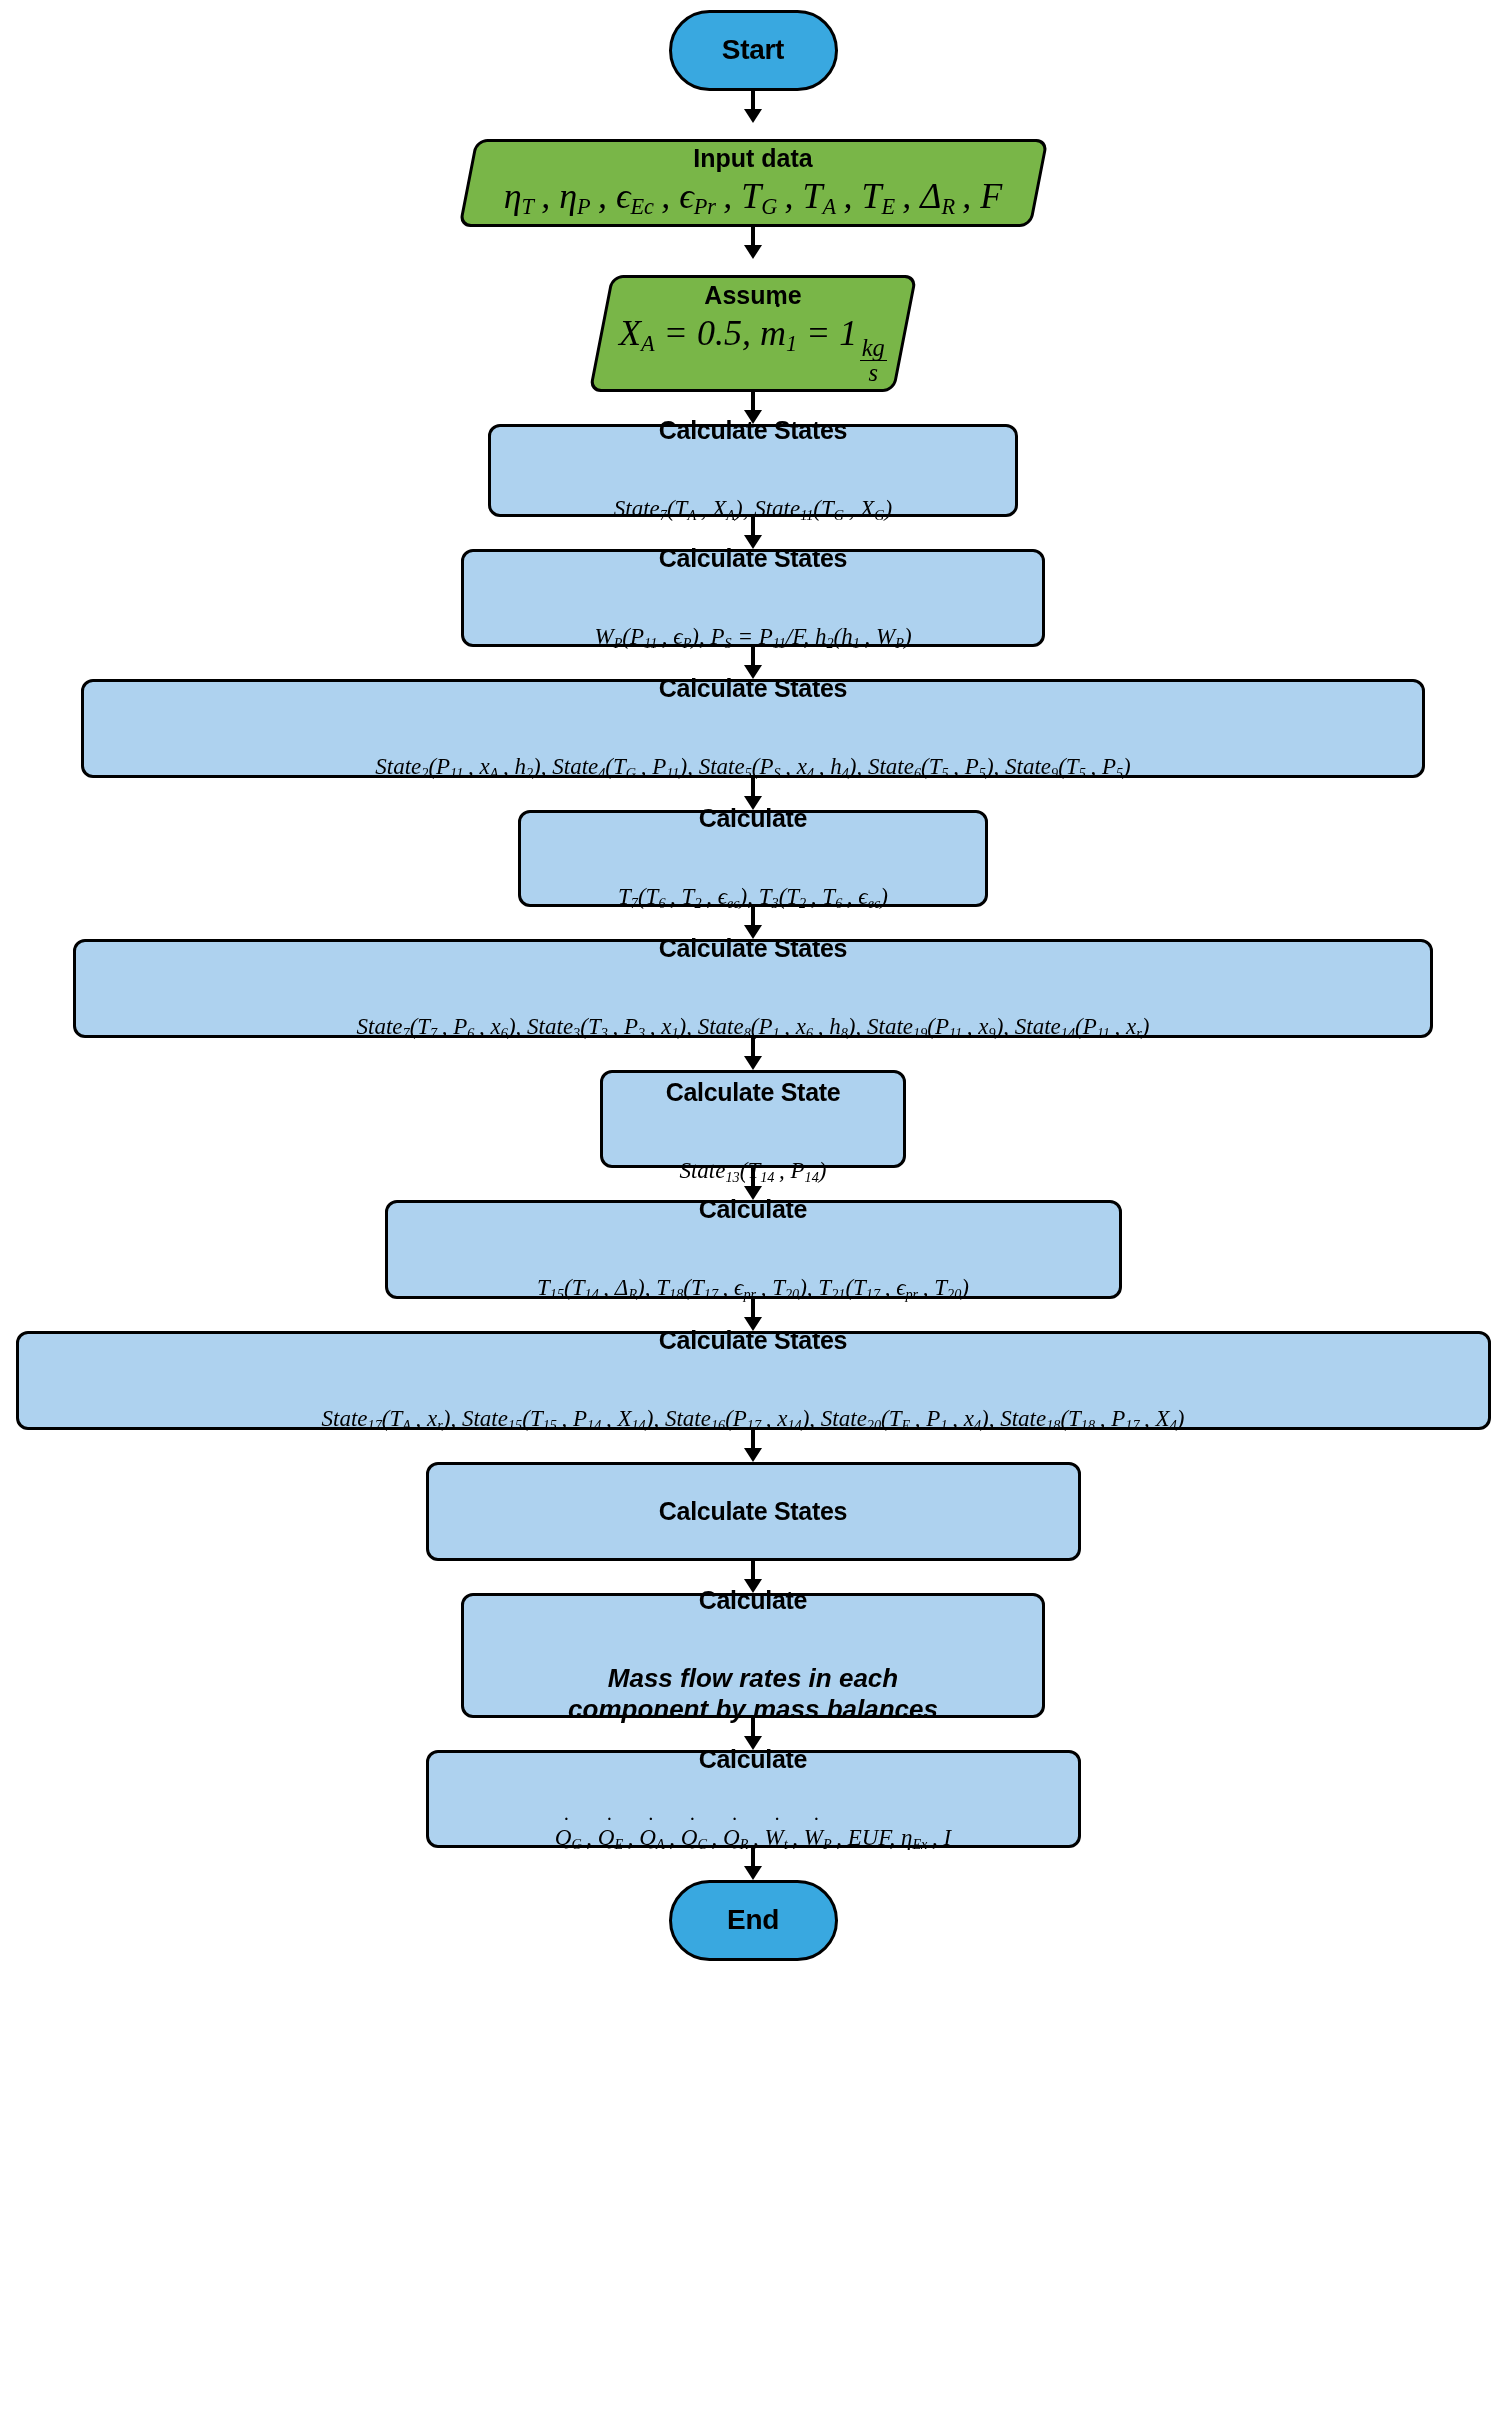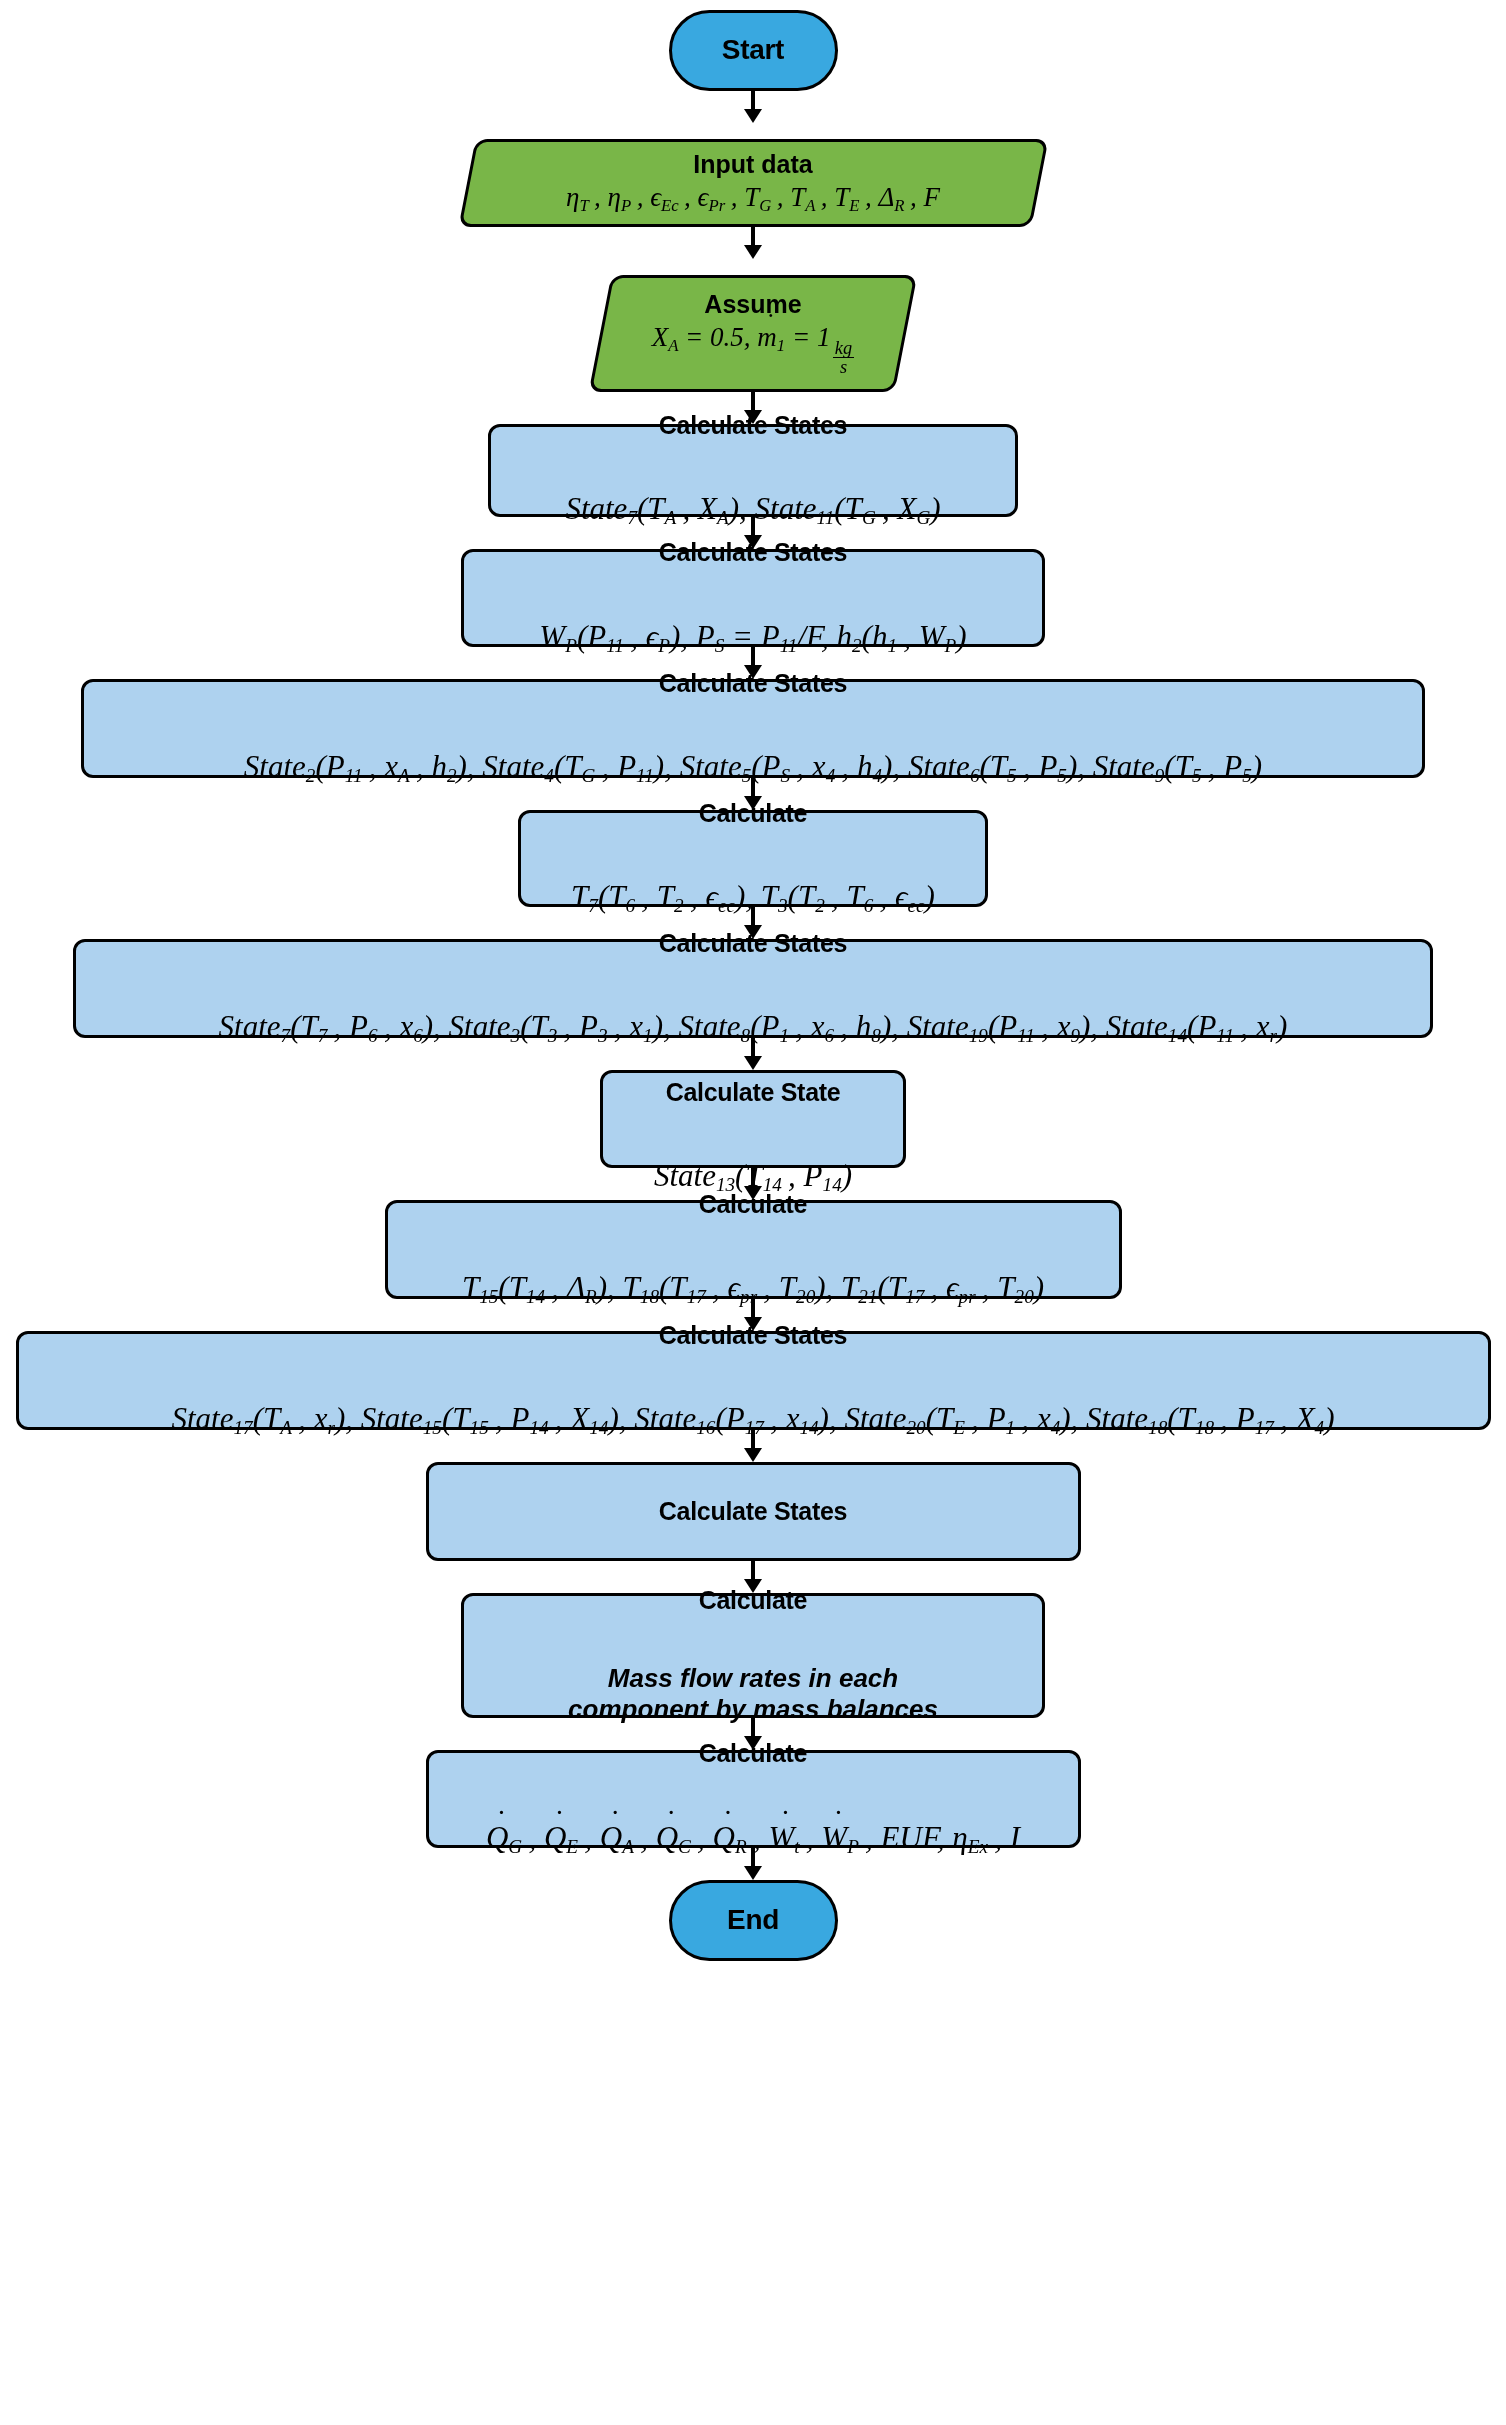--- a/index.html
+++ b/index.html
@@ -38,21 +38,21 @@
   .node .title {
     font-weight: bold;
     font-size: 25px;
     line-height: 1.16;
     letter-spacing: -0.3px;
     white-space: nowrap;
   }
   .node .formula {
     font-family: "Liberation Serif", serif;
     font-style: italic;
-    font-size: 31px;
+    font-size: 23px;
     line-height: 1.2;
     white-space: nowrap;
     margin-top: 2.2px;
   }
   .node .sub-italic {
     font-weight: bold;
     font-style: italic;
     font-size: 26px;
     line-height: 1.2;
     white-space: nowrap;
@@ -103,21 +103,21 @@
   }
   .io-content .title {
     font-weight: bold;
     font-size: 25px;
     line-height: 1.16;
     white-space: nowrap;
   }
   .io-content .formula {
     font-family: "Liberation Serif", serif;
     font-style: italic;
-    font-size: 27px;
+    font-size: 36px;
     line-height: 1.2;
     white-space: nowrap;
     margin-top: 2.2px;
   }
 
   
   .connector {
     width: 16.4px;
     position: relative;
     display: flex;

